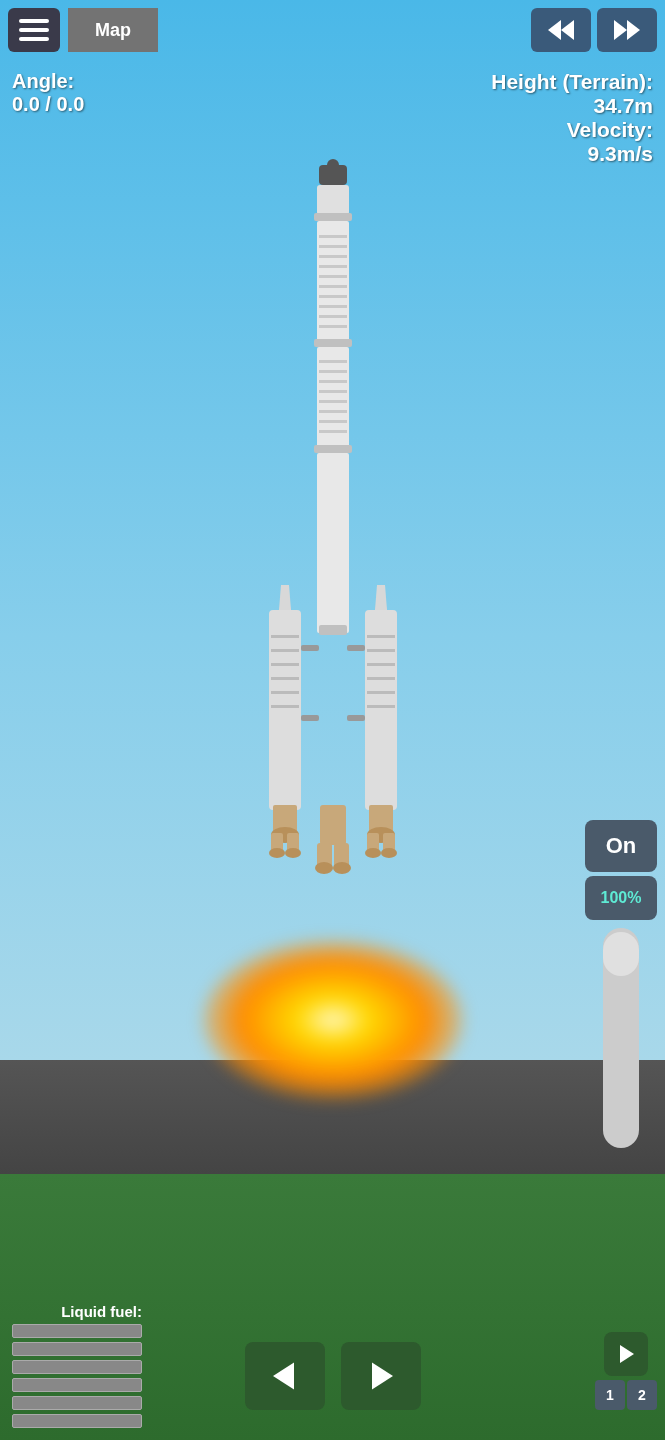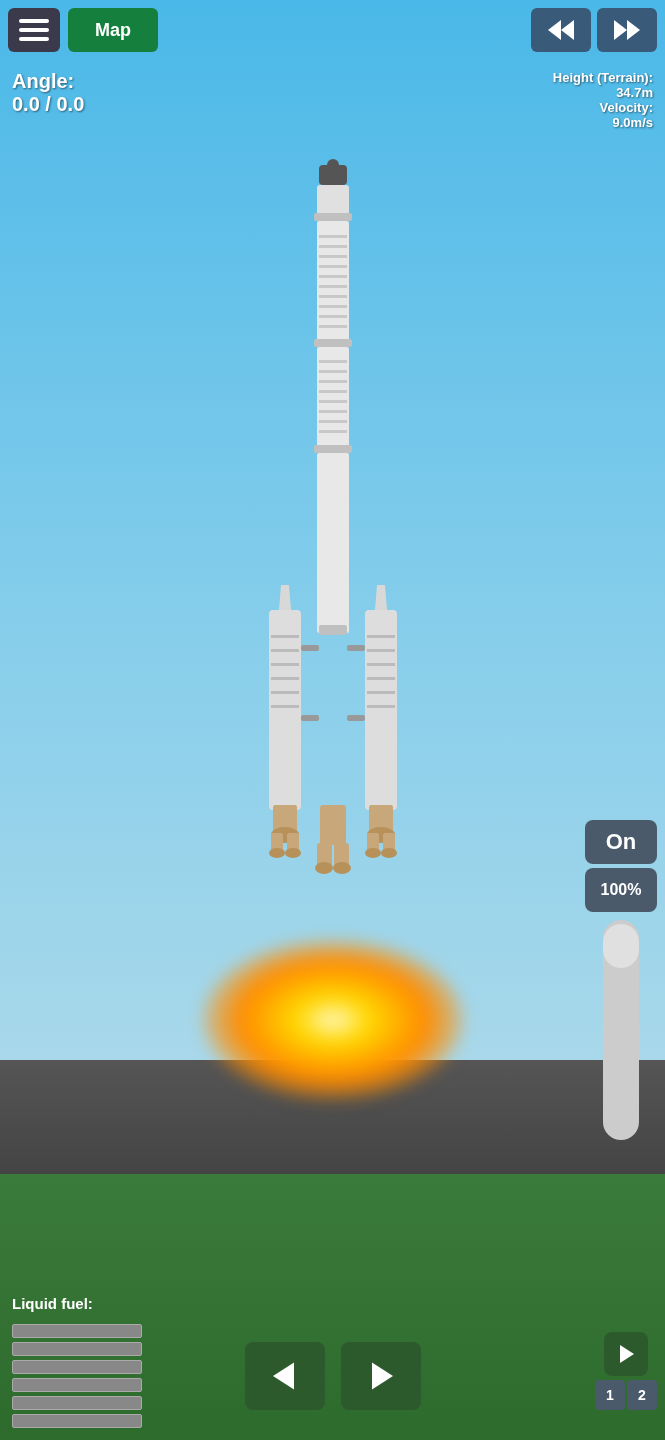--- a/index.html
+++ b/index.html
@@ -80,22 +80,22 @@
       cursor: pointer;
     }
     .menu-btn .bar {
       width: 30px; height: 4px;
       background: white;
       border-radius: 2px;
     }
 
     .map-btn {
       width: 90px; height: 44px;
-      background: #15803d;
-      border-radius: 6px;
+      background: #737373;
+      border-radius: 0;
       display: flex;
       align-items: center;
       justify-content: center;
       color: white;
       font-size: 18px;
       font-weight: bold;
       cursor: pointer;
     }
 
     .left-controls {
@@ -130,60 +130,60 @@
       font-size: 20px;
       font-weight: bold;
       text-shadow: 1px 1px 2px rgba(0,0,0,0.5);
       z-index: 10;
     }
 
     #stats-right {
       position: absolute;
       top: 70px; right: 12px;
       color: white;
-      font-size: 13px;
+      font-size: 21px;
       font-weight: bold;
       text-align: right;
       text-shadow: 1px 1px 2px rgba(0,0,0,0.5);
       z-index: 10;
     }
 
     
     #right-panel {
       position: absolute;
       top: 820px;
       right: 8px;
       display: flex;
       flex-direction: column;
       align-items: center;
       gap: 4px;
       z-index: 10;
     }
 
     .on-btn {
-      width: 72px; height: 44px;
+      width: 72px; height: 52px;
       background: #4a5a6a;
       border-radius: 8px;
       display: flex;
       align-items: center;
       justify-content: center;
       color: white;
       font-size: 22px;
       font-weight: bold;
       cursor: pointer;
     }
 
     .pct-btn {
       width: 72px; height: 44px;
       background: #4a5a6a;
       border-radius: 8px;
       display: flex;
       align-items: center;
       justify-content: center;
-      color: #ffffff;
+      color: #5eead4;
       font-size: 16px;
       font-weight: bold;
       cursor: pointer;
     }
 
     .throttle-track {
       width: 36px;
       height: 220px;
       background: #ccc;
       border-radius: 18px;
@@ -205,21 +205,22 @@
     #fuel-panel {
       position: absolute;
       bottom: 8px;
       left: 12px;
       z-index: 10;
     }
     #fuel-panel .fuel-label {
       color: white;
       font-size: 15px;
       font-weight: bold;
-      margin-bottom: 12px;
+      margin-bottom: 4px;
+      text-align: right;
     }
     .fuel-bar {
       width: 130px;
       height: 14px;
       background: #888;
       border-radius: 2px;
       margin-bottom: 4px;
       border: 1px solid #aaa;
     }
 
@@ -425,21 +426,21 @@
 
 <div id="stats-left">
   <div>Angle:</div>
   <div>0.0 / 0.0</div>
 </div>
 
 <div id="stats-right">
   <div>Height (Terrain):</div>
   <div>34.7m</div>
   <div>Velocity:</div>
-  <div>9.0m/s</div>
+  <div>9.3m/s</div>
 </div>
 
 <div id="right-panel">
   <div class="on-btn">
     <span>On</span>
   </div>
   <div class="pct-btn">
     <span>100%</span>
   </div>
   <div class="throttle-track">

